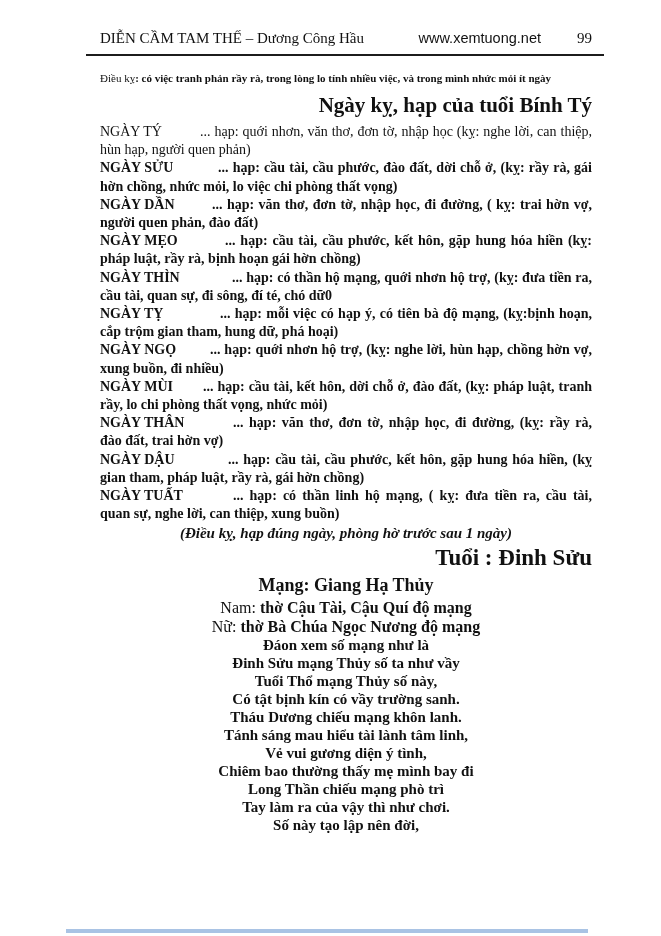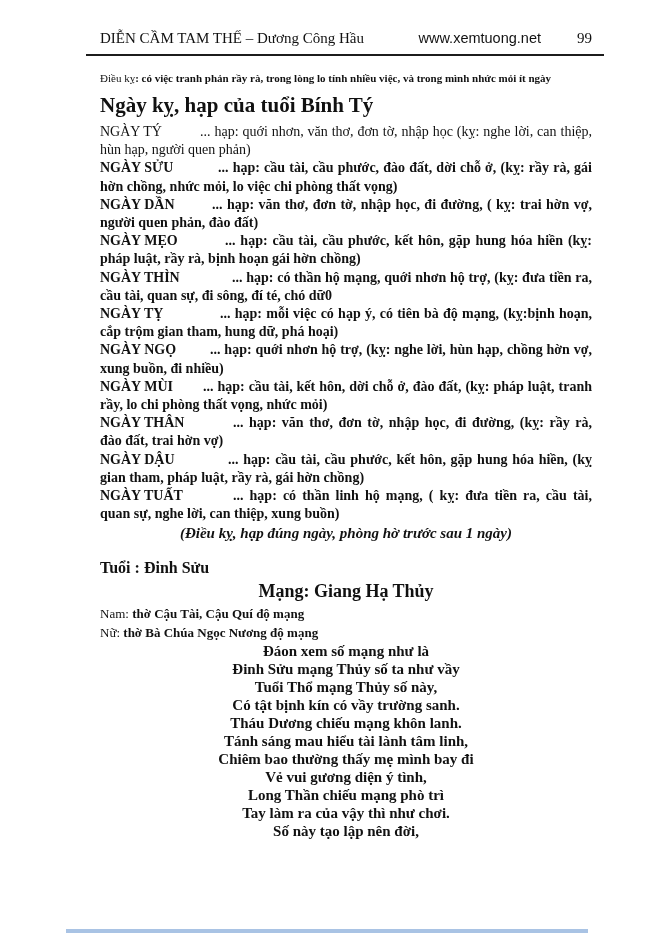--- a/index.html
+++ b/index.html
@@ -13,30 +13,30 @@
   
   .hdr{display:flex;justify-content:space-between;align-items:baseline;font-size:15px;}
   .hdr-left{white-space:nowrap;}
   .hdr-right{display:flex;gap:36px;align-items:baseline;}
   .hdr-url{font-family:"Liberation Sans","DejaVu Sans",sans-serif;font-size:14.5px;}
   .hdr-rule{border:none;border-top:2px solid #1c1c1c;margin:7px -12px 12px -14px;}
   
   .intro{font-size:11px;font-weight:bold;line-height:20px;text-align:justify;margin:0 0 2px 0;}
   .intro .plain{font-weight:normal;}
   
-  .h1{font-size:21px;font-weight:bold;text-align:left;margin:5px 0 5px 0;}
+  .h1{font-size:21px;font-weight:bold;text-align:right;margin:5px 0 5px 0;}
   
   .day-entry{font-size:14px;line-height:18.2px;margin:0;text-align:justify;font-weight:bold;}
   .day-entry.regular{font-weight:normal;}
   .day-label{display:inline-block;vertical-align:baseline;}
   
   .note{font-size:15px;font-weight:bold;font-style:italic;text-align:center;margin:2px 0 0 0;}
-  .h2{font-size:16px;font-weight:bold;text-align:left;margin:17px 0 0 0;}
+  .h2{font-size:23px;font-weight:bold;text-align:right;margin:3px 0 0 0;}
   .h3{font-size:18px;font-weight:bold;text-align:center;margin:4px 0 2px 0;}
-  .gender-line{font-size:13px;line-height:19px;margin:0;font-weight:bold;}
+  .gender-line{font-size:16px;text-align:center;line-height:19px;margin:0;font-weight:bold;}
   .gender-line .plain{font-weight:normal;}
   .poem{text-align:center;font-size:15px;font-weight:bold;line-height:17.9px;margin-top:1px;}
   .poem-line{margin:0;}
   
   .footer-bar{position:absolute;left:66px;right:73px;bottom:3px;height:4px;background:#a9c3e4;}
 </style>
 </head>
 <body>
 
 <div class="page">
@@ -76,22 +76,22 @@
   <p class="gender-line"><span class="plain">Nam:</span><span> thờ Cậu Tài, Cậu Quí độ mạng</span></p>
   <p class="gender-line"><span class="plain">Nữ:</span><span> thờ Bà Chúa Ngọc Nương độ mạng</span></p>
 
   <div class="poem">
       <p class="poem-line">Đáon xem số mạng như là</p>
       <p class="poem-line">Đinh Sửu mạng Thủy số ta như vầy</p>
       <p class="poem-line">Tuổi Thổ mạng Thủy số này,</p>
       <p class="poem-line">Có tật bịnh kín có vầy trường sanh.</p>
       <p class="poem-line">Tháu Dương chiếu mạng khôn lanh.</p>
       <p class="poem-line">Tánh sáng mau hiểu tài lành tâm linh,</p>
+      <p class="poem-line">Vẻ vui gương diện ý tình,</p>
       <p class="poem-line">Chiêm bao thường thấy mẹ mình bay đi</p>
-      <p class="poem-line">Vẻ vui gương diện ý tình,</p>
       <p class="poem-line">Long Thần chiếu mạng phò trì</p>
       <p class="poem-line">Tay làm ra của vậy thì như chơi.</p>
       <p class="poem-line">Số này tạo lập nên đời,</p>
     </div>
 
 </div>
 
 <div class="footer-bar" style="background: rgb(169, 195, 228);"></div>
 
 </body></html>

